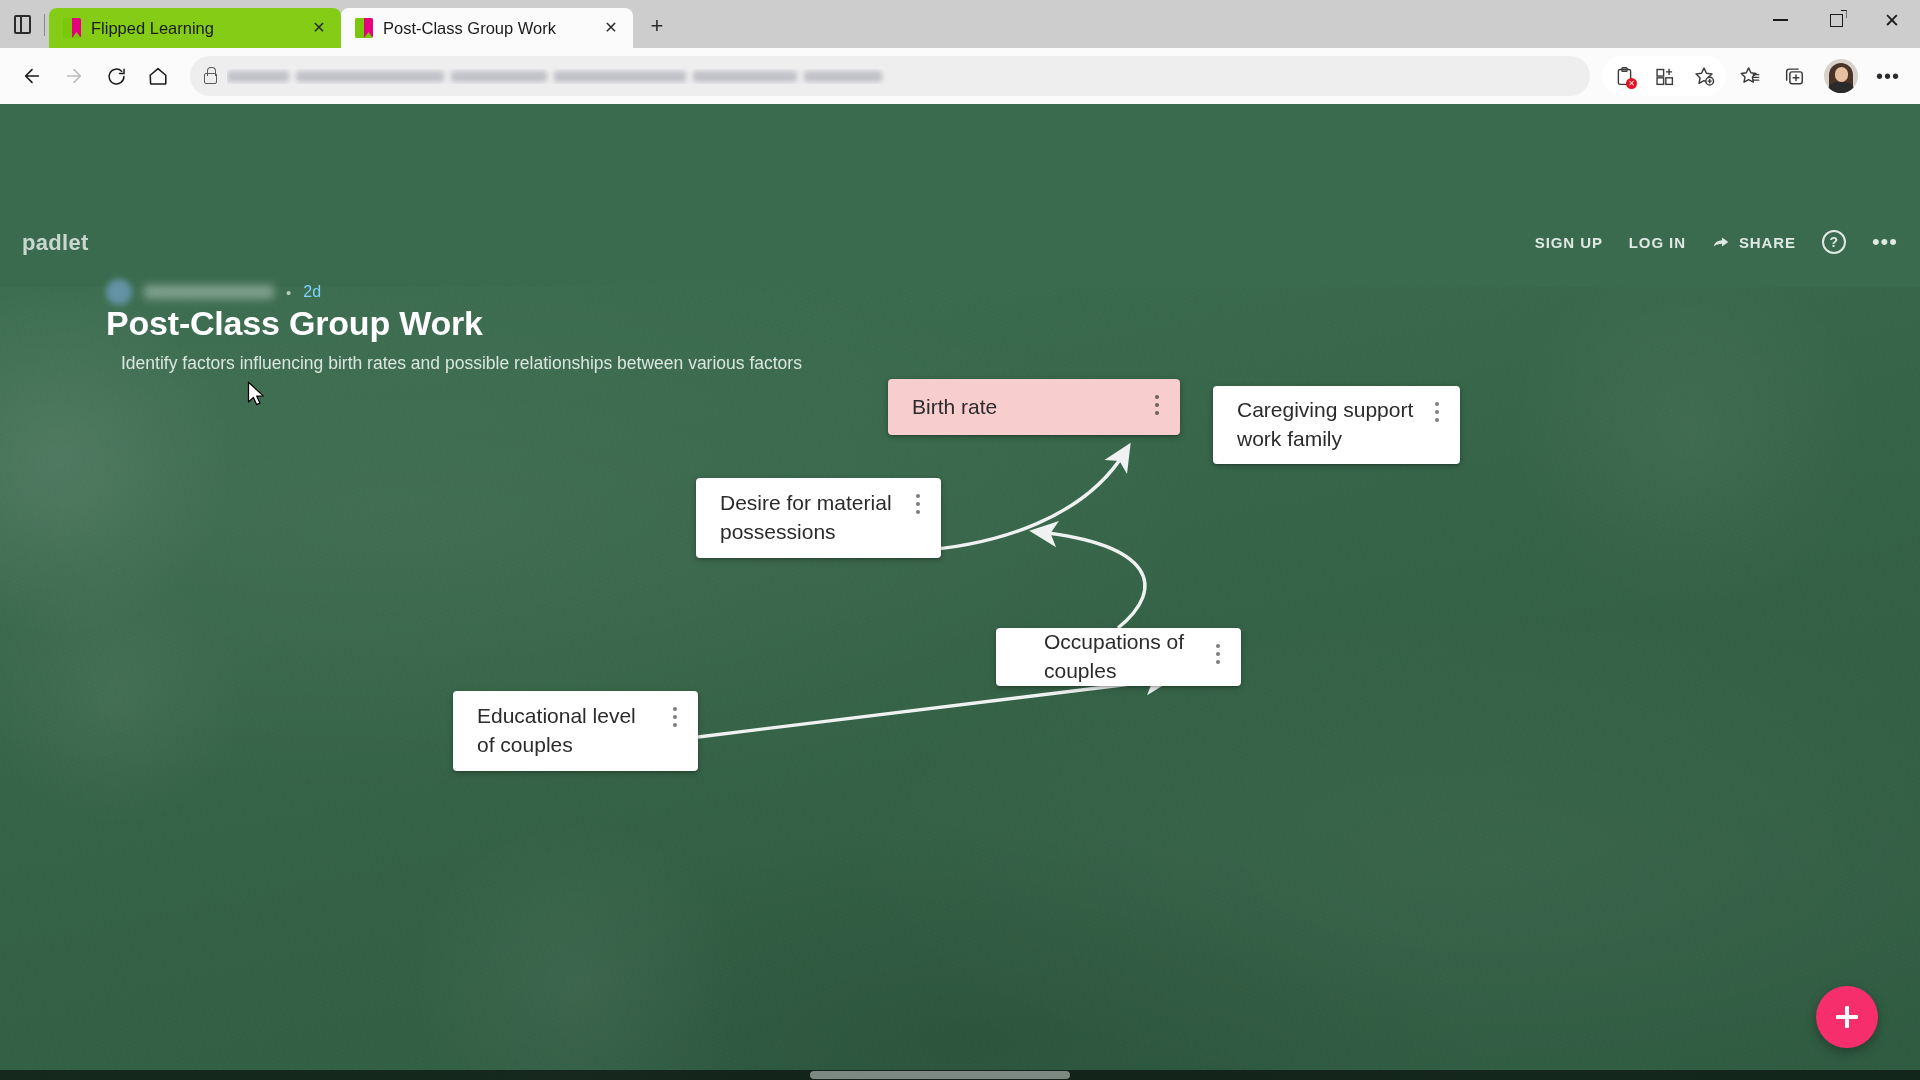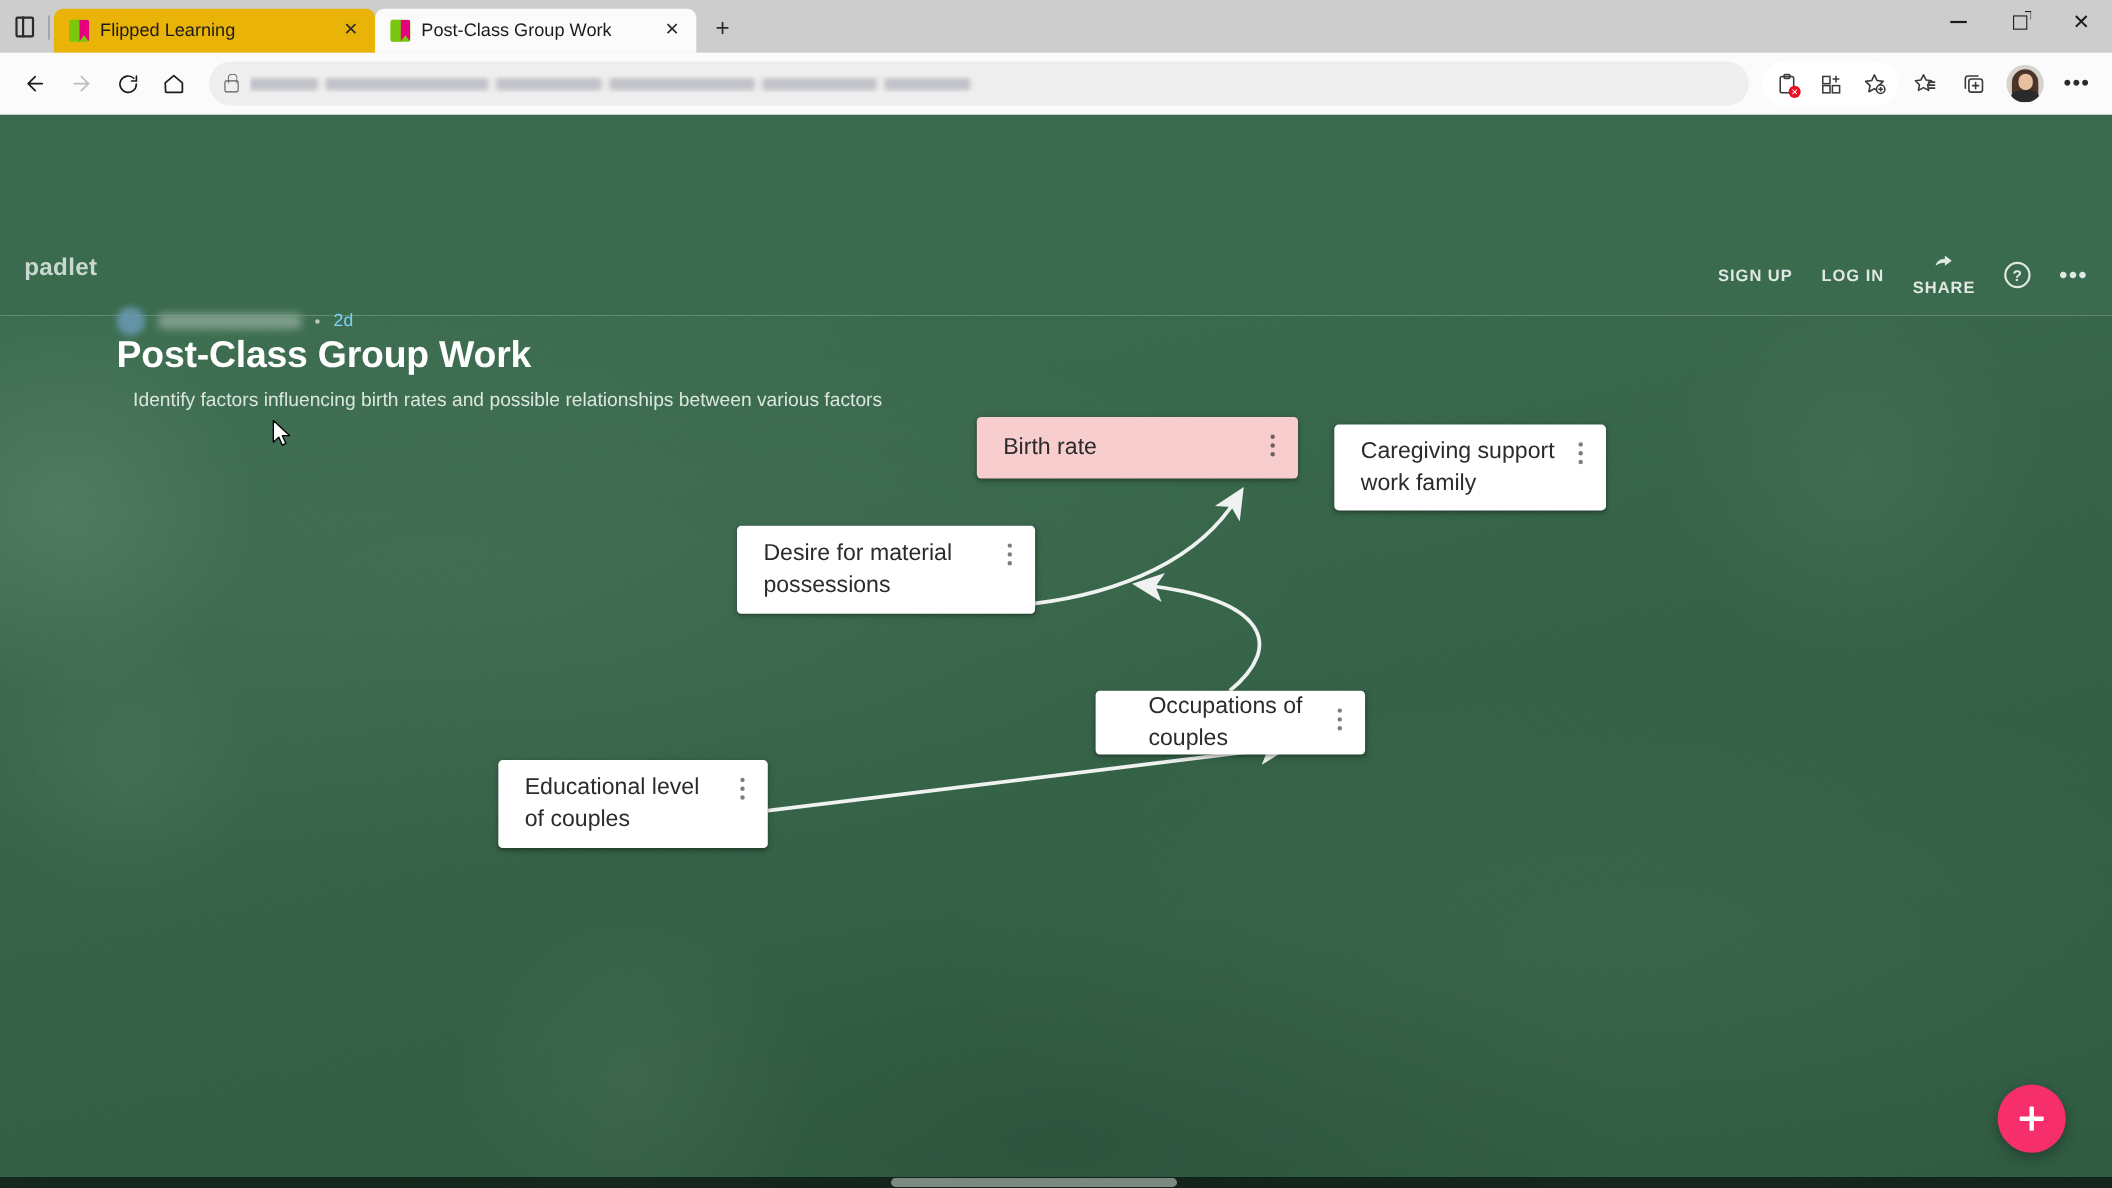--- a/index.html
+++ b/index.html
@@ -29,21 +29,21 @@
   .tabs-icon-btn .glyph::after {
     content: ""; position: absolute; left: 4px; top: -2px; bottom: -2px;
     width: 2px; background: #2b2b2b;
   }
   .tab-divider { width: 1px; height: 22px; background: #8a8a8a; margin: 0 4px 12px 0; }
 
   .tab {
     display: flex; align-items: center; gap: 10px;
     height: 40px; width: 292px; padding: 0 10px 0 14px;
     border-radius: 8px 8px 0 0; position: relative;
-    background: #eab308;
+    background: #84cc16;
   }
   .tab.active { background: #fbfbfb; }
   .tab .favicon {
     width: 18px; height: 20px; flex: 0 0 18px; position: relative;
     background: #7ac70c; border-radius: 2px; overflow: hidden;
   }
   .tab .favicon::before {
     content: ""; position: absolute; left: 0; top: 0; width: 9px; height: 20px;
     background: #7ac70c;
   }
@@ -148,21 +148,21 @@
     position: absolute; left: 22px; top: 126px; font-size: 22px; color: #c9d8cf;
     letter-spacing: .3px;
     font-weight: bold;
   }
   .hdr-actions {
     position: absolute; right: 22px; top: 126px; display: flex; align-items: center; gap: 26px;
   }
   .hdr-link {
     font-size: 15px; font-weight: bold; color: #dfe8e2; letter-spacing: .9px;
   }
-  .hdr-share { display: flex; align-items: center; gap: 9px; flex-direction: column; }
+  .hdr-share { display: flex; align-items: center; gap: 9px; }
   .share-arrow {
     width: 18px; height: 14px; position: relative; color: #dfe8e2;
   }
   .hlp-icon {
     width: 24px; height: 24px; border-radius: 50%; border: 2px solid #dfe8e2;
     display: flex; align-items: center; justify-content: center;
     font-size: 14px; font-weight: bold; color: #dfe8e2;
   }
   .hdr-dots { font-size: 22px; color: #dfe8e2; line-height: 1; letter-spacing: 1px; }
 
@@ -412,21 +412,21 @@
       <div class="card" style="left:1213px;top:99px;width:247px;height:78px;">
         <div class="card-text">Caregiving support work family</div>
         <div class="kebab">
             <i></i>
             <i></i>
             <i></i>
           </div>
       </div>
 
 
-      <div class="card" style="left:670px;top:191px;width:271px;height:80px;">
+      <div class="card" style="left:696px;top:191px;width:245px;height:80px;">
         <div class="card-text">Desire for material possessions</div>
         <div class="kebab">
             <i></i>
             <i></i>
             <i></i>
           </div>
       </div>
 
       <div class="card" style="left:996px;top:341px;width:245px;height:58px;padding-left:24px;">
         <div class="card-text">Occupations of couples</div>

